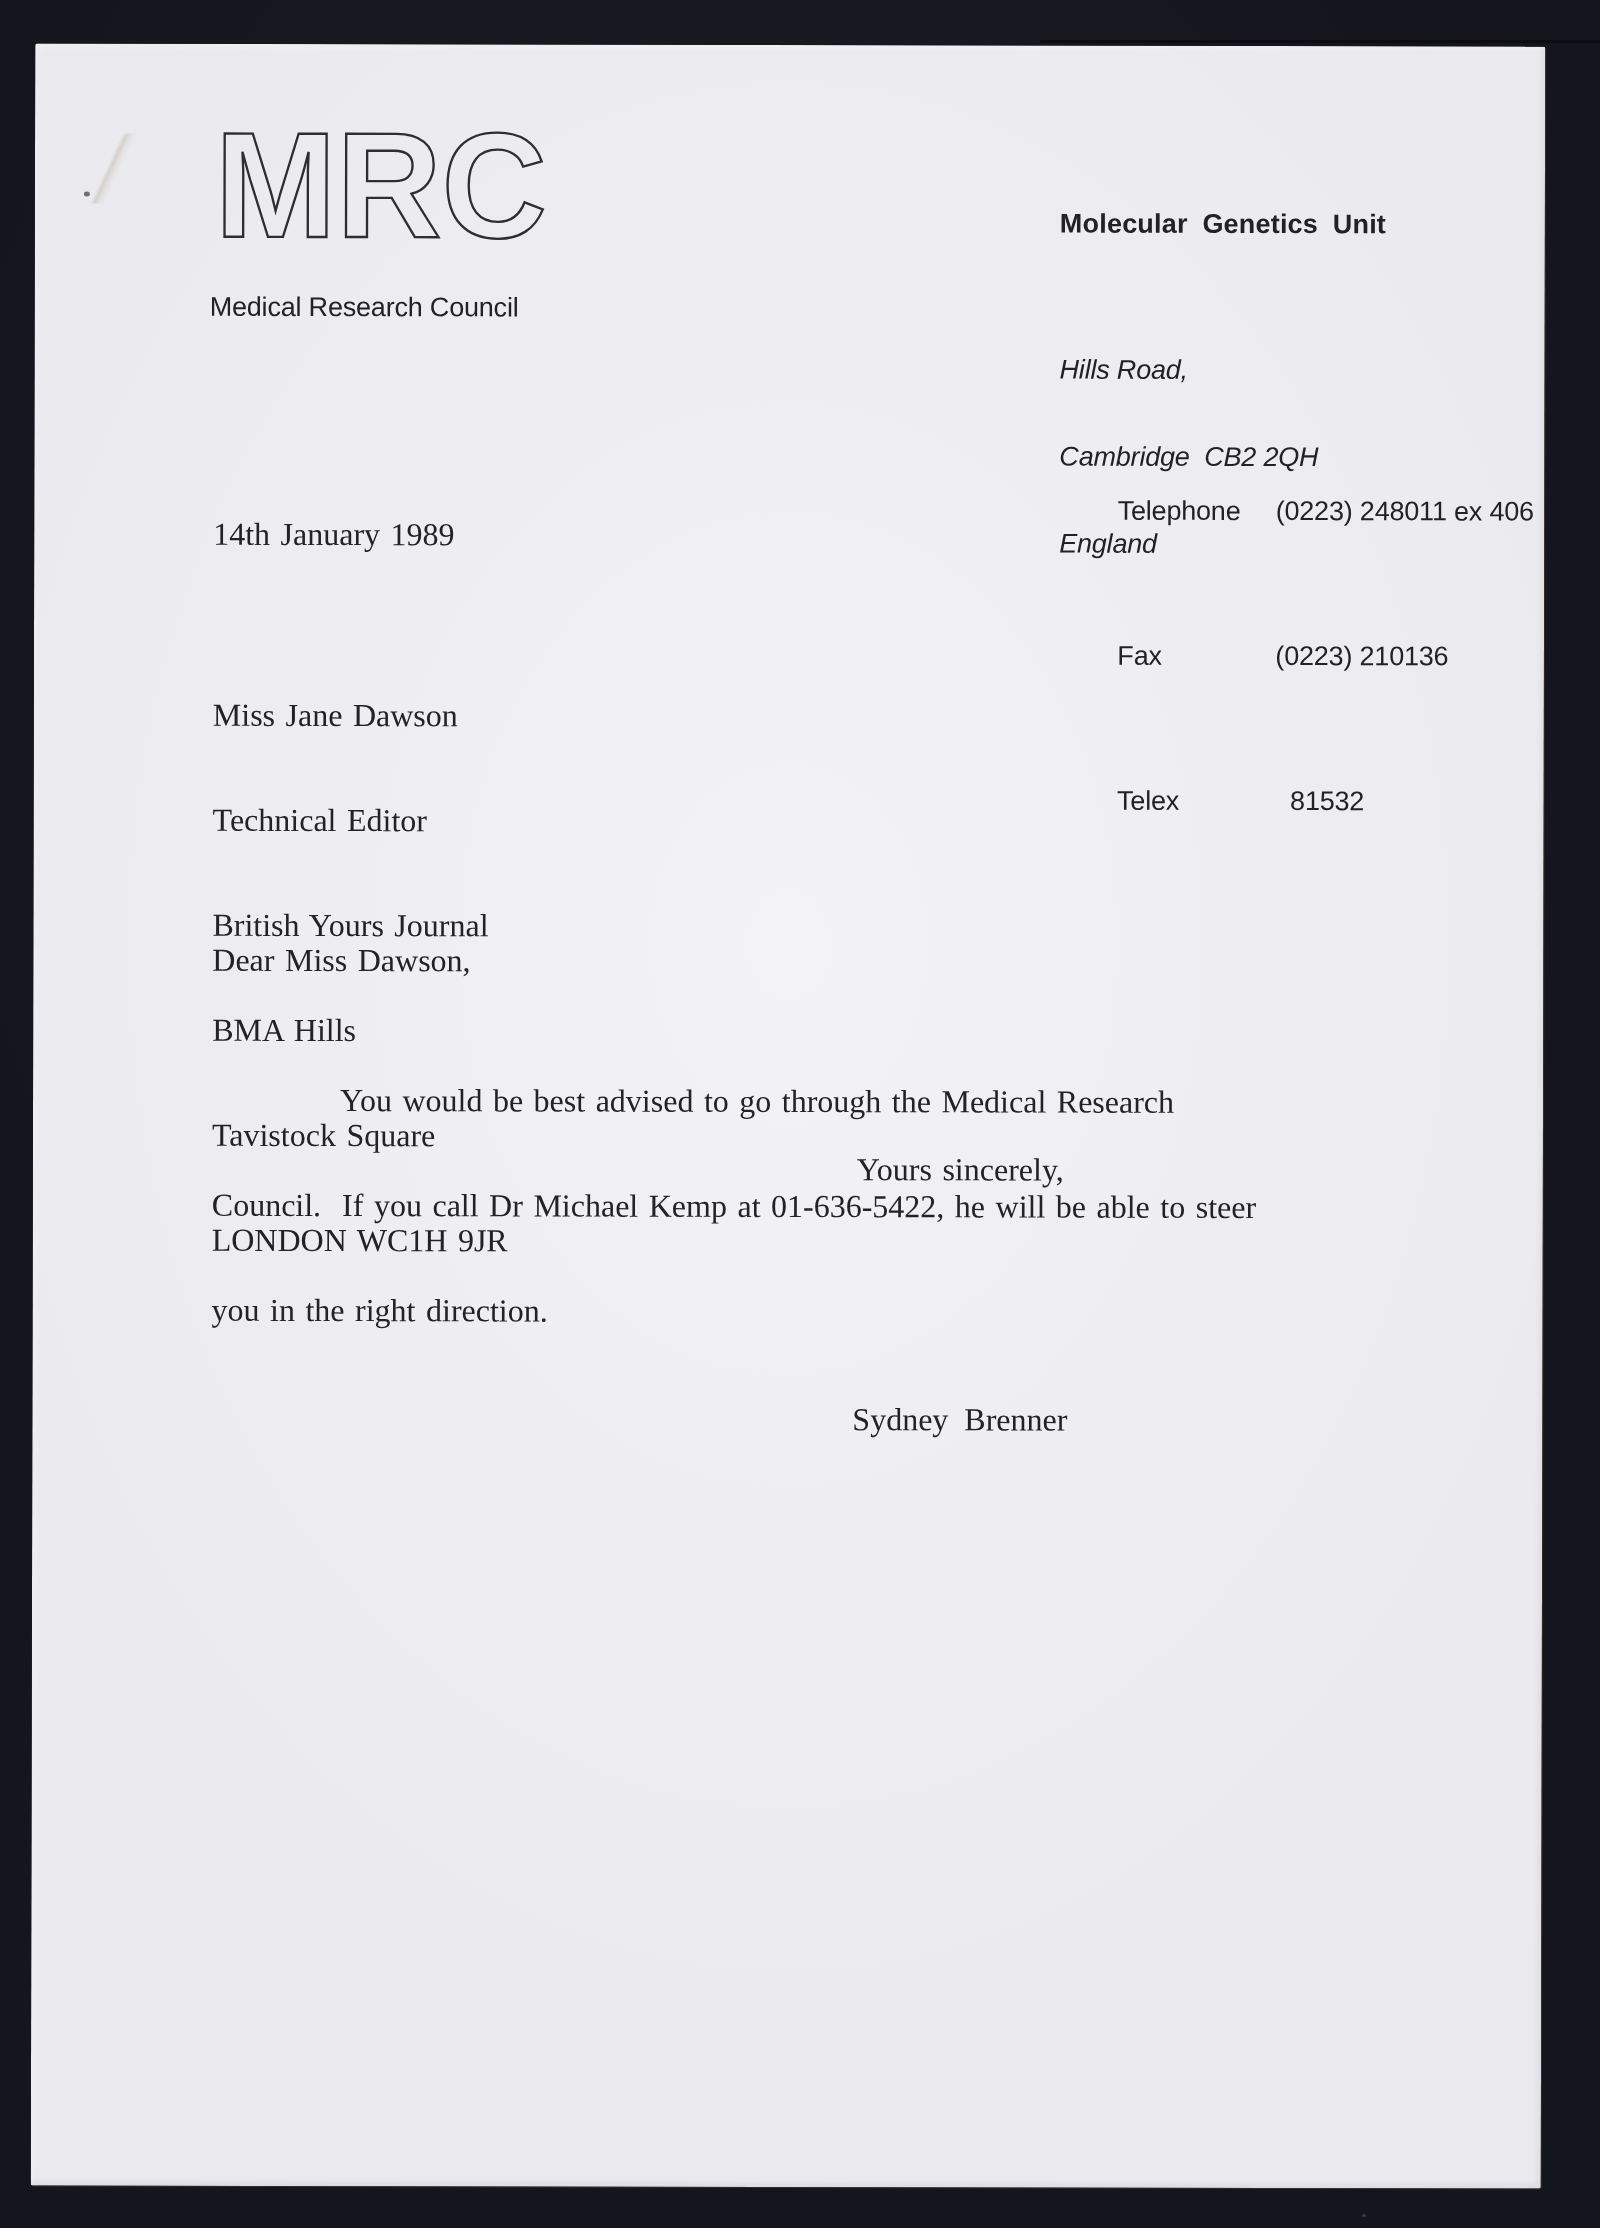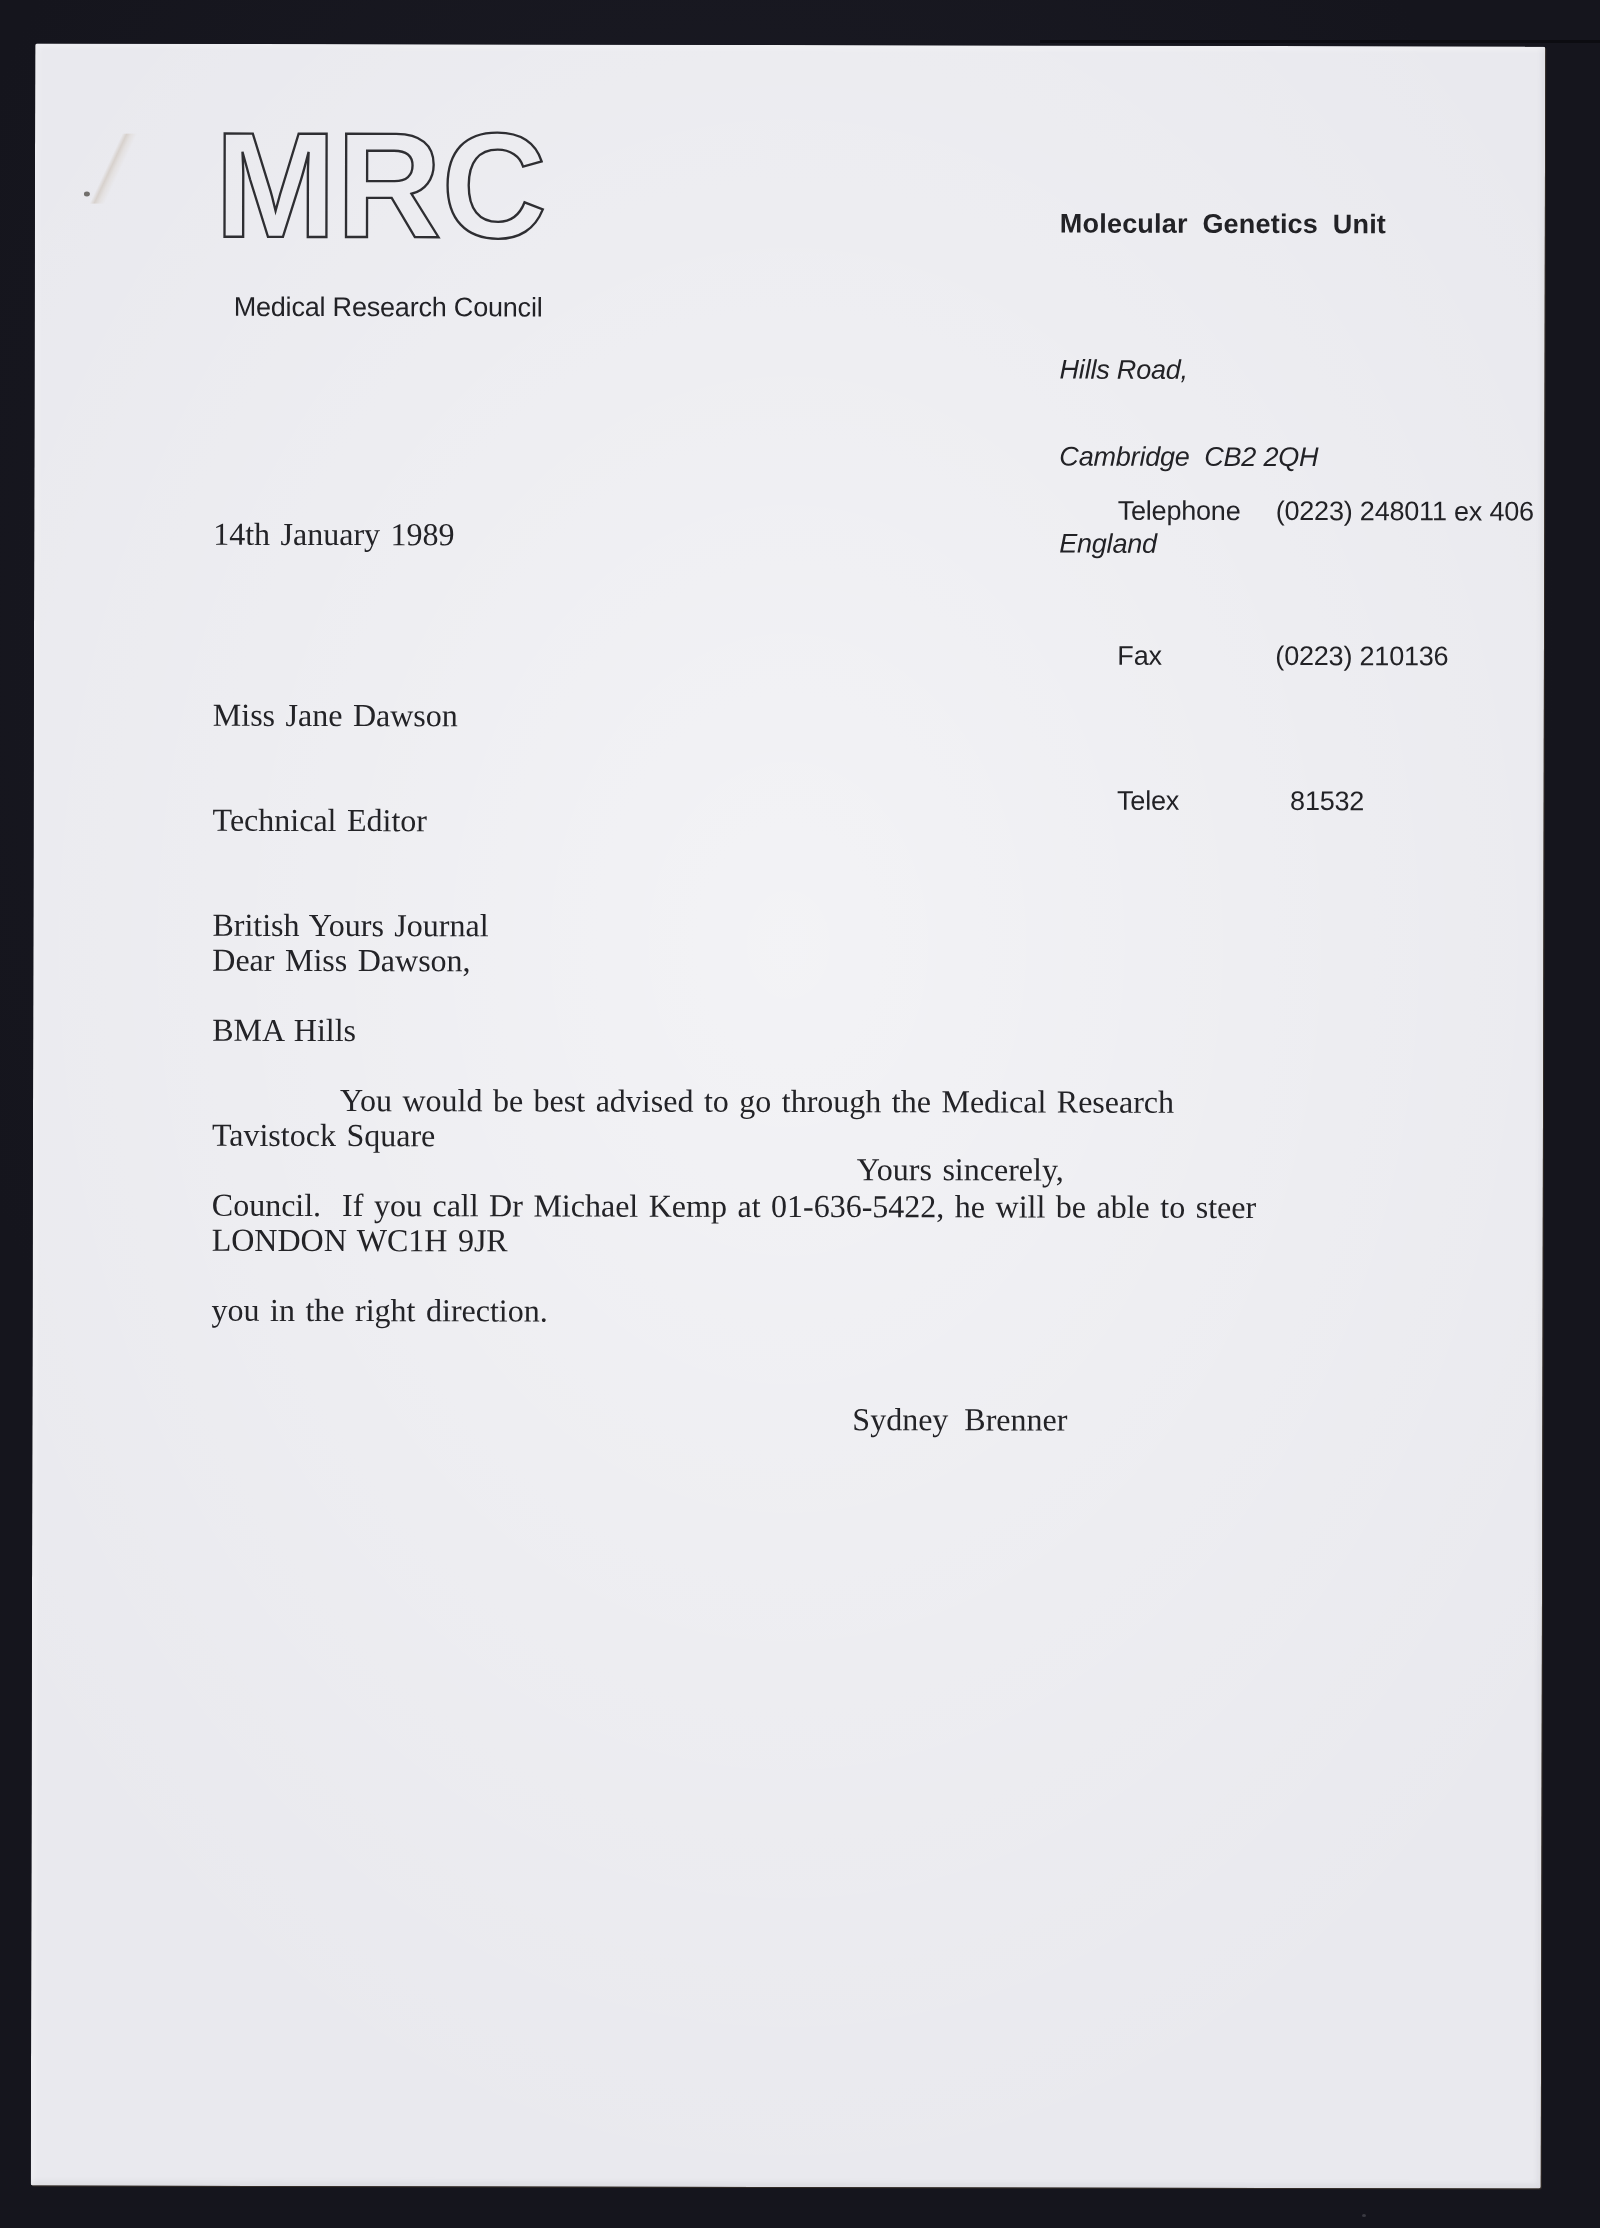--- a/index.html
+++ b/index.html
@@ -88,21 +88,21 @@
     letter-spacing: -0.2px;
     white-space: pre-wrap;
   }
   .logo-svg {
     position: absolute;
     left: 180px;
     top: 83px;
     width: 336px;
     height: 114px;
   }
-  .org-name   { left: 175px; top: 249px; margin-left: 24px; }
+  .org-name   { left: 175px; top: 249px; }
   .unit-name  { left: 1025px; top: 164px; font-weight: bold; word-spacing: 7px; letter-spacing: 0.2px; }
   .addr-block { left: 1025px; top: 252px; font-style: italic; }
   .phone-block { left: 1025px; top: 364px; }
   .phone-row { display: block; }
   .phone-label {
     display: inline-block;
     width: 158px;
     white-space: pre-wrap;
   }
   .phone-value { white-space: pre-wrap; }

